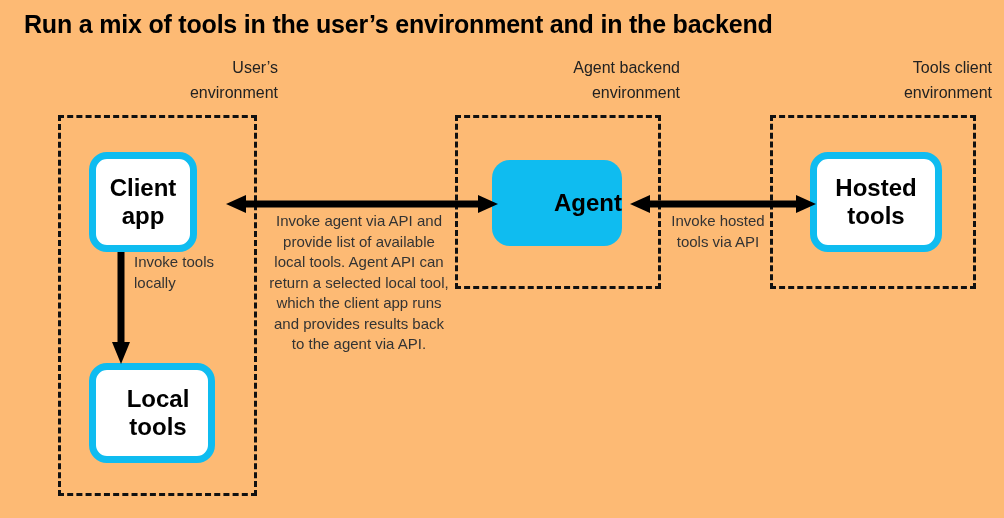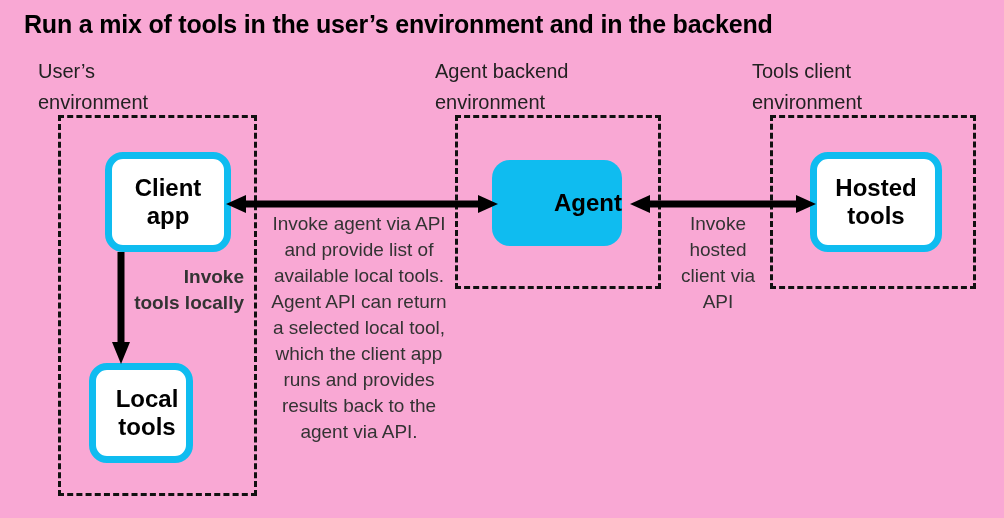--- a/index.html
+++ b/index.html
@@ -8,42 +8,42 @@
     background: #ffffff;
   }
   body {
     font-family: "Liberation Sans", sans-serif;
     color: #1a1a1a;
   }
   #canvas {
     position: relative;
     width: 1004px;
     height: 518px;
-    background: #f9a8d4;
+    background: #fdba74;
     overflow: hidden;
   }
 
   
   #page-title {
     position: absolute;
     left: 24px;
     top: 10px;
     width: 960px;
     font-size: 25px;
     font-weight: bold;
     letter-spacing: -0.2px;
     color: #000000;
     white-space: nowrap;
   }
 
   
   .col-header {
     position: absolute;
-    text-align: left;
-    font-size: 20px;
+    text-align: right;
+    font-size: 16px;
     line-height: 1.55;
     color: #222222;
     font-weight: normal;
   }
   #header-user      { left: 38px;  top: 56px;  width: 240px; }
   #header-agent     { left: 435px; top: 56px;  width: 245px; }
   #header-tools     { left: 752px; top: 56px;  width: 240px; }
 
   
   .env-box {
@@ -71,22 +71,22 @@
     border-radius: 18px;
   }
   .node.outline {
     background: #ffffff;
     border: 7px solid #0fbcf0;
   }
   .node.filled {
     background: #0fbcf0;
     border: none;
   }
-  #node-client-app  { left: 89px;  top: 152px; width: 126px; height: 100px; margin-left: 16px; }
-  #node-local-tools { left: 89px;  top: 363px; width: 104px; height: 100px; padding-left: 12px; }
+  #node-client-app  { left: 89px;  top: 152px; width: 108px; height: 100px; }
+  #node-local-tools { left: 89px;  top: 363px; width: 126px; height: 100px; padding-left: 12px; }
   #node-agent       { left: 492px; top: 160px; width: 130px; height: 86px; justify-content: flex-end; }
   #node-hosted-tools{ left: 810px; top: 152px; width: 132px; height: 100px; }
 
   
   .arrow-h {
     position: absolute;
     height: 18px;
     display: block;
   }
   #arrow-client-agent { left: 226px; top: 195px; width: 272px; }
@@ -95,36 +95,35 @@
     position: absolute;
     left: 112px;
     top: 252px;
     width: 18px;
     height: 112px;
   }
 
   
   .caption {
     position: absolute;
-    font-size: 19px;
+    font-size: 15px;
     line-height: 1.37;
     color: #333333;
   }
   #caption-center {
     left: 266px;
     top: 211px;
     width: 186px;
     text-align: center;
   }
   #caption-local {
     left: 134px;
-    top: 264px;
+    top: 252px;
     width: 110px;
-    text-align: right;
-    font-weight: bold;
+    text-align: left;
   }
   #caption-hosted {
     left: 668px;
     top: 211px;
     width: 100px;
     text-align: center;
   }
 </style>
 </head>
 <body>
@@ -189,15 +188,15 @@
     <polygon points="186,9 166,0 166,18" fill="#000000"></polygon>
   </svg>
 
   <svg id="arrow-client-local" viewBox="0 0 18 112" preserveAspectRatio="none">
     <line x1="9" y1="0" x2="9" y2="96" stroke="#000000" stroke-width="7"></line>
     <polygon points="9,112 0,90 18,90" fill="#000000"></polygon>
   </svg>
 
   <div class="caption" id="caption-center">Invoke agent via API and provide list of available local tools. Agent API can return a selected local tool, which the client app runs and provides results back to the agent via API.</div>
   <div class="caption" id="caption-local">Invoke tools locally</div>
-  <div class="caption" id="caption-hosted">Invoke hosted client via API</div>
+  <div class="caption" id="caption-hosted">Invoke hosted tools via API</div>
 
 </div>
 
 </body></html>

